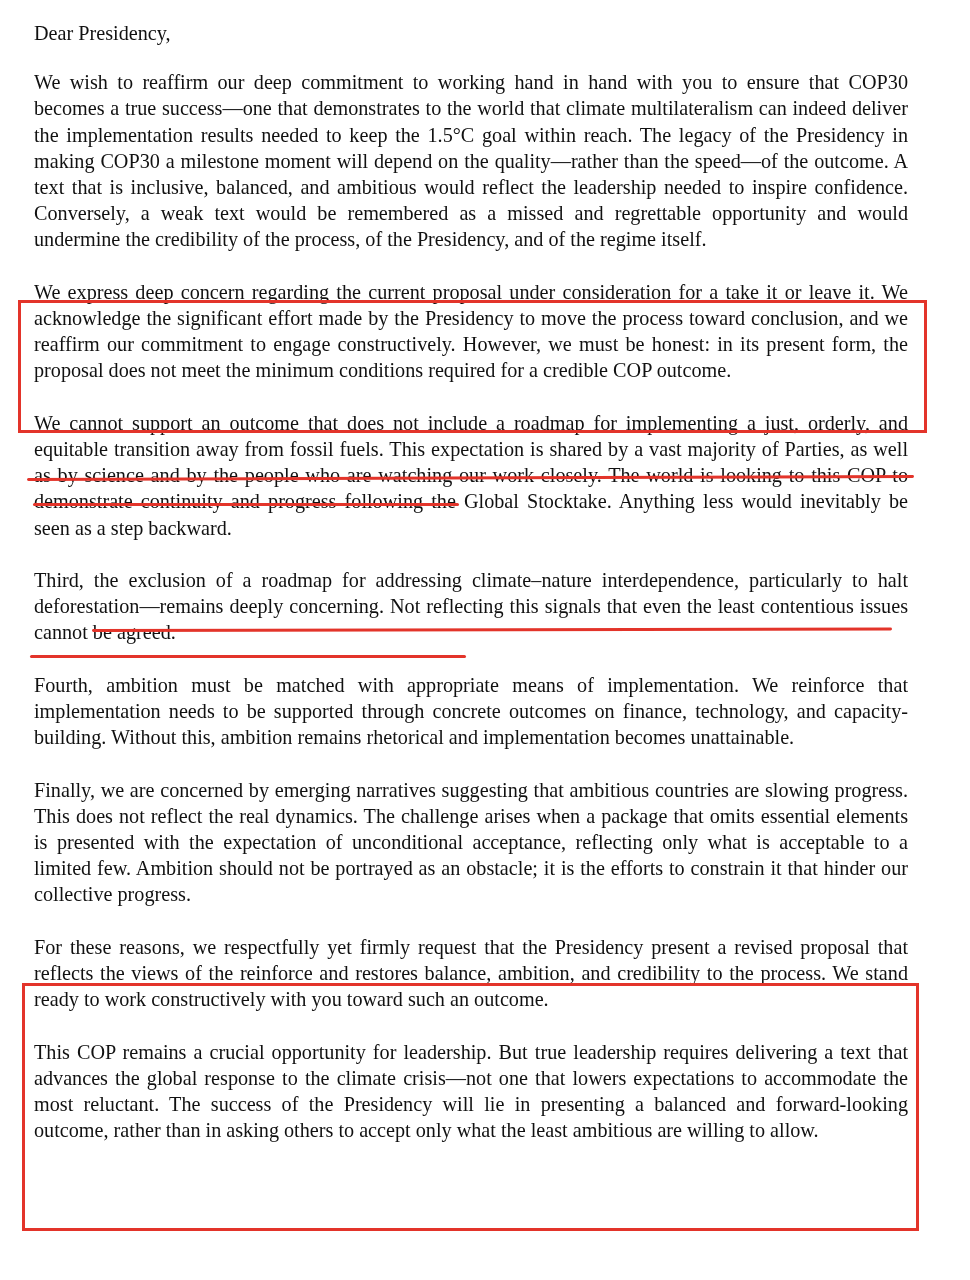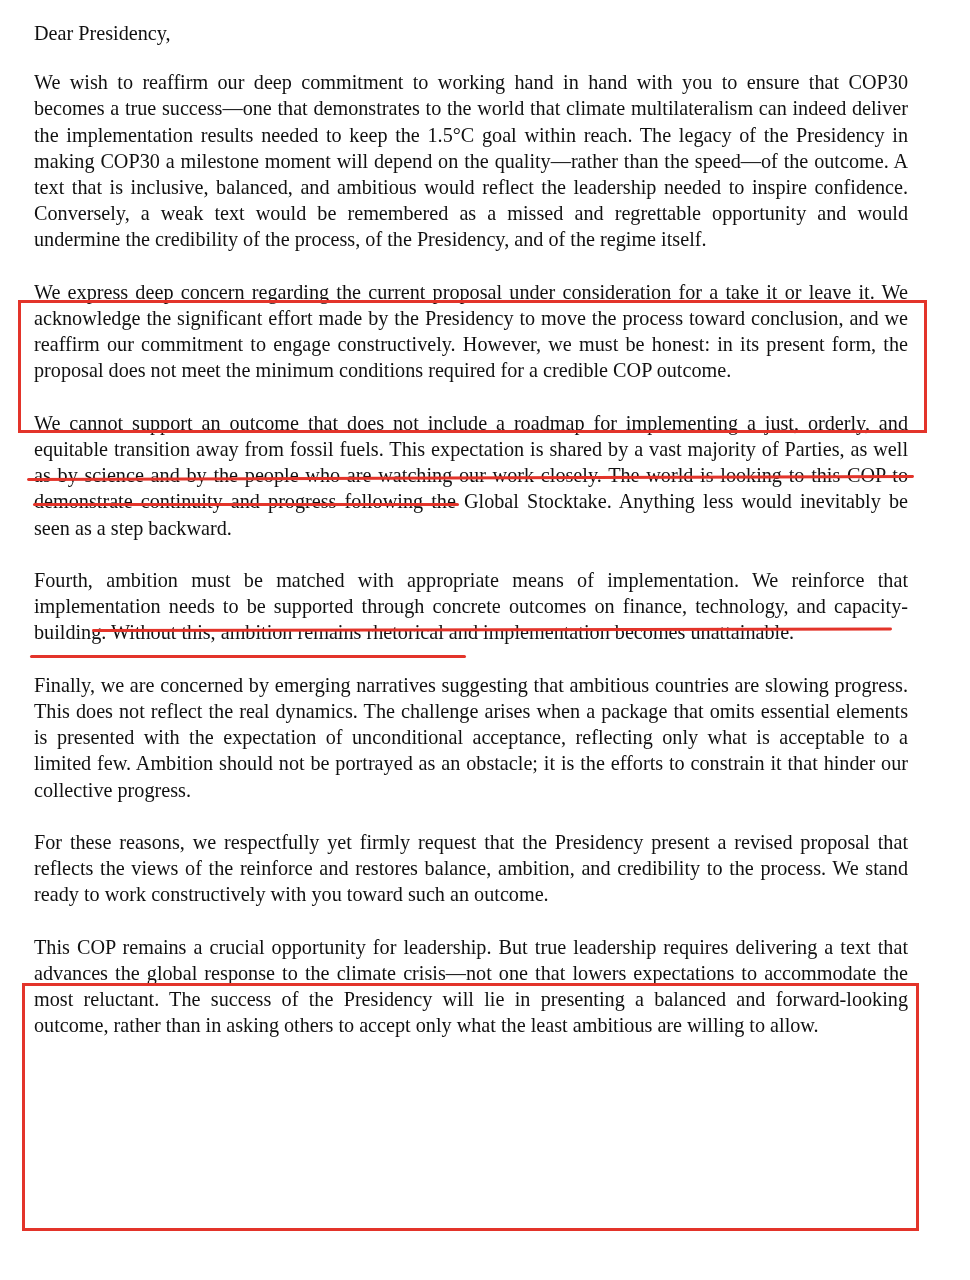--- a/index.html
+++ b/index.html
@@ -64,20 +64,21 @@
     .ul-4 { left: 30px; top: 655px; width: 436px; }
   </style>
 </head>
 <body>
 
 <div class="doc">
   <p class="salutation">Dear Presidency,</p>
   <p>We wish to reaffirm our deep commitment to working hand in hand with you to ensure that COP30 becomes a true success—one that demonstrates to the world that climate multilateralism can indeed deliver the implementation results needed to keep the 1.5°C goal within reach. The legacy of the Presidency in making COP30 a milestone moment will depend on the quality—rather than the speed—of the outcome. A text that is inclusive, balanced, and ambitious would reflect the leadership needed to inspire confidence. Conversely, a weak text would be remembered as a missed and regrettable opportunity and would undermine the credibility of the process, of the Presidency, and of the regime itself.</p>
   <p>We express deep concern regarding the current proposal under consideration for a take it or leave it. We acknowledge the significant effort made by the Presidency to move the process toward conclusion, and we reaffirm our commitment to engage constructively. However, we must be honest: in its present form, the proposal does not meet the minimum conditions required for a credible COP outcome.</p>
   <p>We cannot support an outcome that does not include a roadmap for implementing a just, orderly, and equitable transition away from fossil fuels. This expectation is shared by a vast majority of Parties, as well as by science and by the people who are watching our work closely. The world is looking to this COP to demonstrate continuity and progress following the Global Stocktake. Anything less would inevitably be seen as a step backward.</p>
+  <p>Third, the exclusion of a roadmap for addressing climate–nature interdependence, particularly to halt deforestation—remains deeply concerning. Not reflecting this signals that even the least contentious issues cannot be agreed.</p>
   <p>Fourth, ambition must be matched with appropriate means of implementation. We reinforce that implementation needs to be supported through concrete outcomes on finance, technology, and capacity-building. Without this, ambition remains rhetorical and implementation becomes unattainable.</p>
   <p>Finally, we are concerned by emerging narratives suggesting that ambitious countries are slowing progress. This does not reflect the real dynamics. The challenge arises when a package that omits essential elements is presented with the expectation of unconditional acceptance, reflecting only what is acceptable to a limited few. Ambition should not be portrayed as an obstacle; it is the efforts to constrain it that hinder our collective progress.</p>
   <p>For these reasons, we respectfully yet firmly request that the Presidency present a revised proposal that reflects the views of the reinforce and restores balance, ambition, and credibility to the process. We stand ready to work constructively with you toward such an outcome.</p>
   <p>This COP remains a crucial opportunity for leadership. But true leadership requires delivering a text that advances the global response to the climate crisis—not one that lowers expectations to accommodate the most reluctant. The success of the Presidency will lie in presenting a balanced and forward-looking outcome, rather than in asking others to accept only what the least ambitious are willing to allow.</p>
 </div>
 
 <div class="box box-1" style="border-color: rgb(227, 52, 42);"></div>
 <div class="box box-2" style="border-color: rgb(227, 52, 42);"></div>
 <div class="underline ul-1" style="background: rgb(227, 52, 42);"></div>
 <div class="underline ul-2" style="background: rgb(227, 52, 42);"></div>

